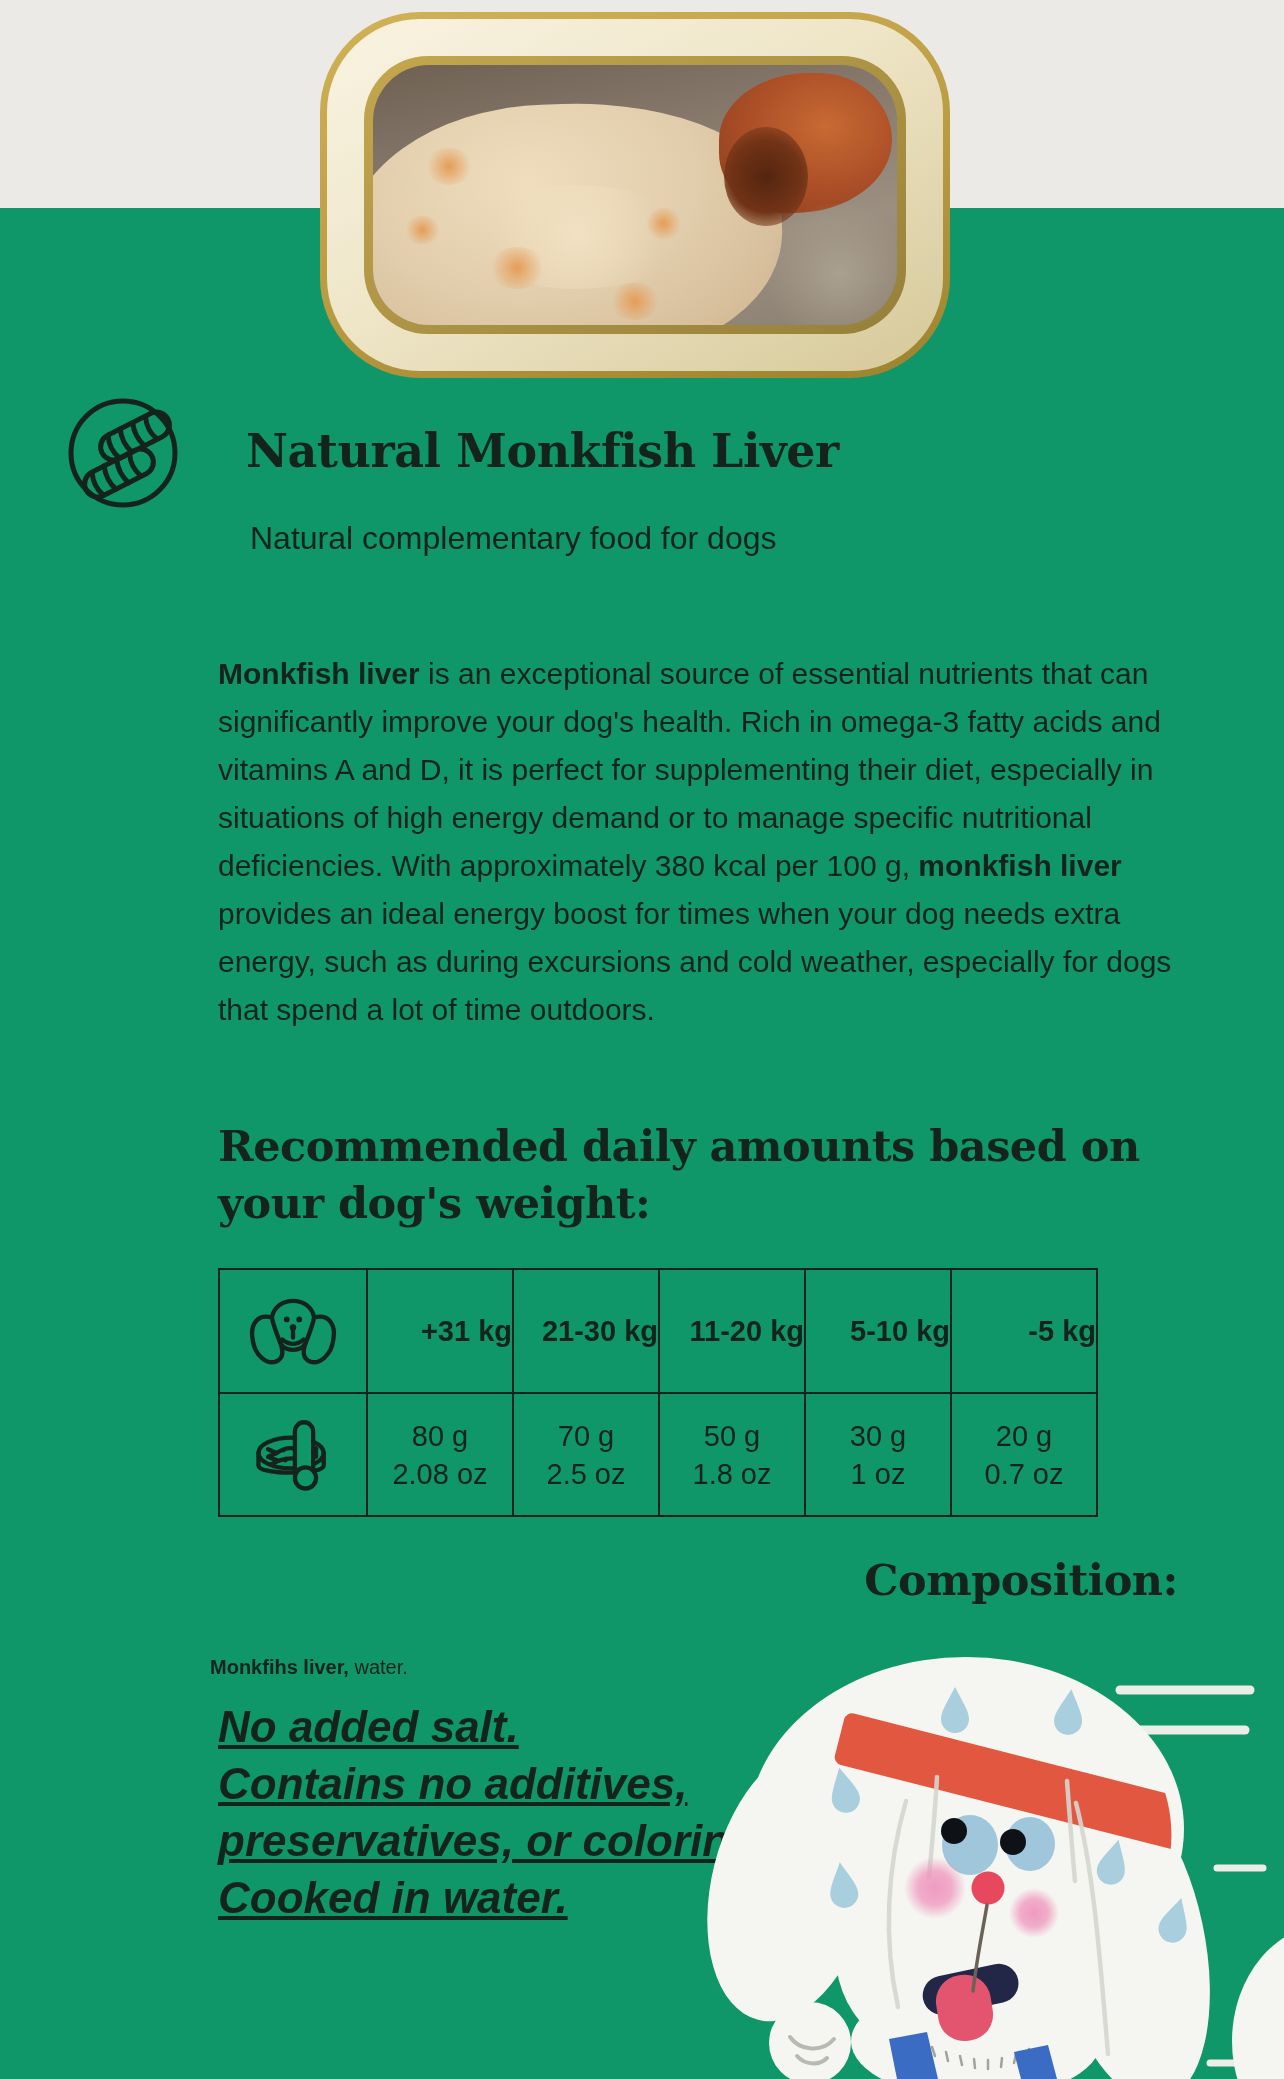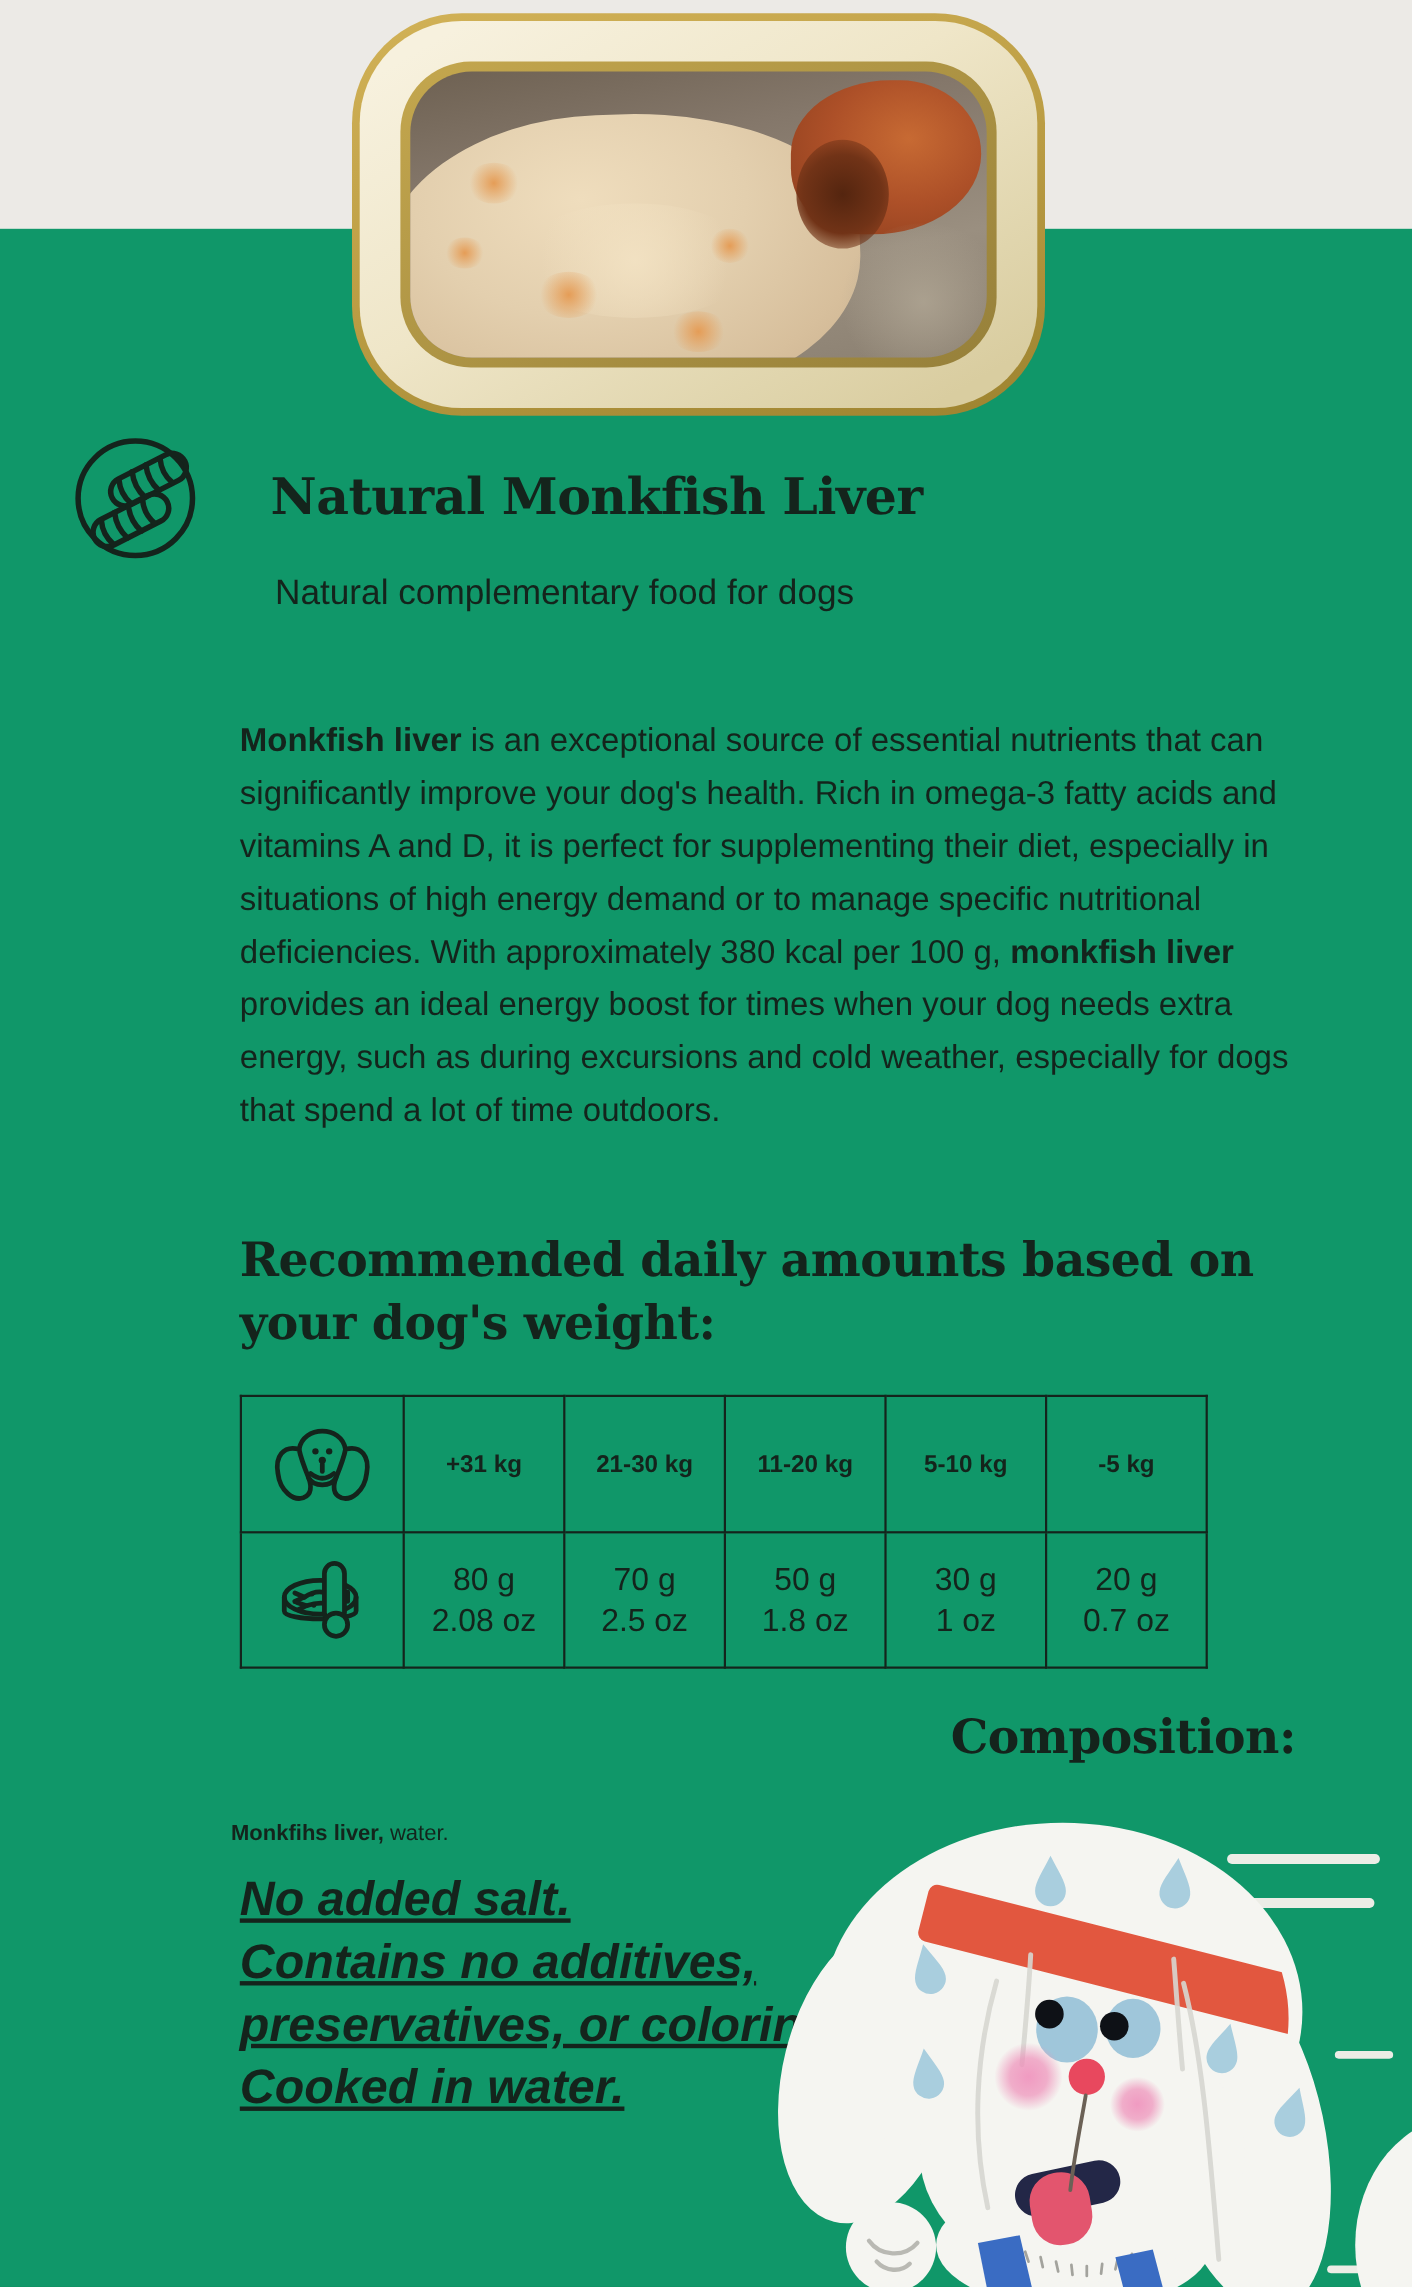--- a/index.html
+++ b/index.html
@@ -44,21 +44,21 @@
   .h2 { position:absolute; left:218px; width:960px; font-size:43px; line-height:57px; }
   .h2.amounts { top:1118px; }
   .h2.compo { top:1552px;text-align:right; }
   .ingredients { position:absolute; left:210px; top:1636px; font-size:20px; }
   .claims { position:absolute; left:218px; top:1698px; font-size:44px; font-weight:700; font-style:italic; line-height:57px;text-decoration:underline; }
 
   
   .amounts-table { position:absolute; left:218px; top:1268px; border-collapse:collapse; }
   .amounts-table td { border:2.5px solid #14241c; text-align:center; vertical-align:middle; padding:0; }
   .amounts-table .icon-cell { width:146px; }
-  .amounts-table .w { width:144px; font-size:22px; font-weight:700; }
+  .amounts-table .w { width:144px; font-size:29px; font-weight:700;text-align:right; }
   .amounts-table .v { width:144px; font-size:29px; line-height:38px; }
   .amounts-table tr.r1 td { height:122px; }
   .amounts-table tr.r2 td { height:121px;margin-top:48px; }
 
   .fish-badge { position:absolute; left:66px; top:396px; width:114px; height:114px; }
 
   .dog-illo { position:absolute; left:684px; top:1639px; width:600px; height:440px; }
 </style>
 </head>
 <body>

